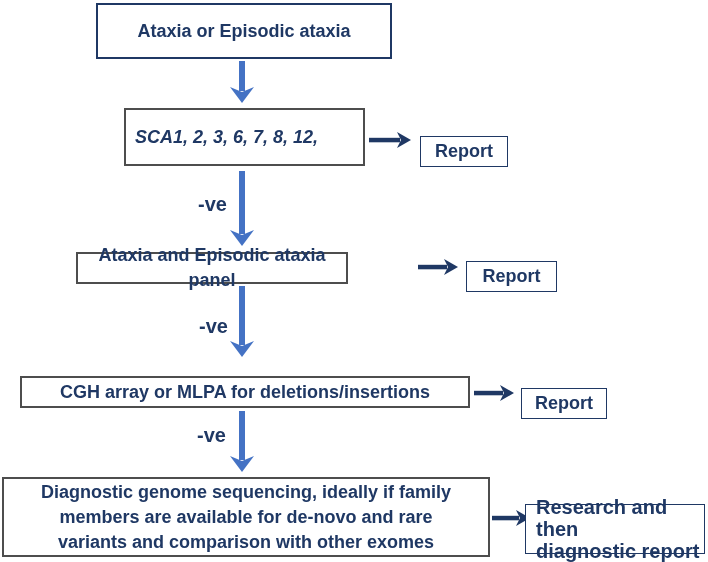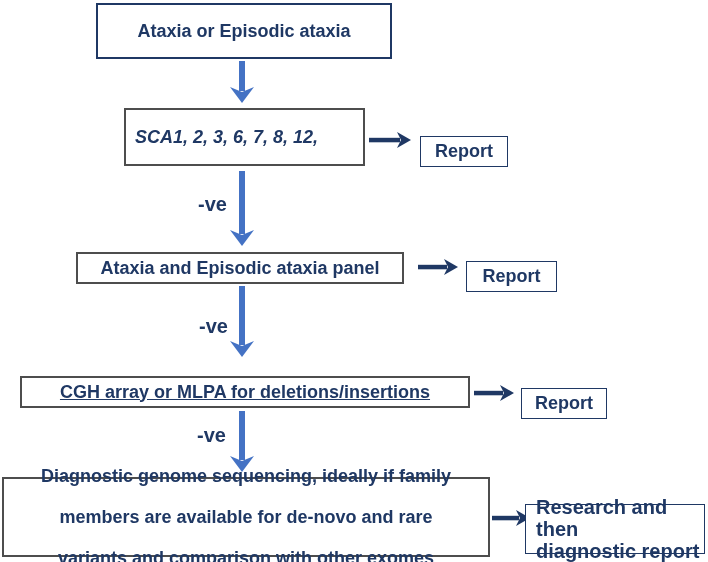--- a/index.html
+++ b/index.html
@@ -19,21 +19,21 @@
     background: #ffffff;
     display: flex;
     flex-direction: column;
     align-items: center;
     justify-content: center;
     text-align: center;
   }
   .border-navy { border: 2px solid #1F3864; }
   .border-navy-thin { border: 1.5px solid #1F3864; margin-top: 11px; }
   .border-gray { border: 2px solid #4D4D4D; }
-  .fs18 { font-size: 18px; line-height: 25px; gap: 16px; }
+  .fs18 { font-size: 18px; line-height: 25px; }
   .fs16 { font-size: 20px; line-height: 22px; }
   .left-text { align-items: flex-start; text-align: left; }
   .pre { white-space: pre; }
   .arrow { position: absolute; }
   .neg-label { position: absolute; font-size: 20px; line-height: 18px; color: #1F3864; }
   .v-fill { fill: #4472C4; }
   .h-fill { fill: #1F3864; }
 </style>
 </head>
 <body>
@@ -61,40 +61,40 @@
   <div class="box border-navy-thin fs18" style="left:420px; top:125px; width:88px; height:31px;">
     <span>Report</span>
   </div>
 
   <span class="neg-label" style="left:198px; top:195px;">-ve</span>
   <svg class="arrow" style="left:230px; top:171px;" width="24" height="75" viewBox="0 0 24 75">
     <rect class="v-fill" x="9" y="0" width="6" height="63"></rect>
     <polygon class="v-fill" points="0,59 12,64 24,59 12,75"></polygon>
   </svg>
 
-  <div class="box border-gray fs18" style="left:76px; top:252px; width:328px; height:32px;">
+  <div class="box border-gray fs18" style="left:76px; top:252px; width:272px; height:32px;">
     <span>Ataxia and Episodic ataxia panel</span>
   </div>
 
   <svg class="arrow" style="left:418px; top:258px;" width="40" height="18" viewBox="0 0 40 18">
     <rect class="h-fill" x="0" y="6.8" width="29" height="4.5"></rect>
     <polygon class="h-fill" points="26,1 40,9 26,17 30,9"></polygon>
   </svg>
 
   <div class="box border-navy-thin fs18" style="left:466px; top:250px; width:91px; height:31px;">
     <span>Report</span>
   </div>
 
   <span class="neg-label" style="left:199px; top:317px;">-ve</span>
   <svg class="arrow" style="left:230px; top:286px;" width="24" height="71" viewBox="0 0 24 71">
     <rect class="v-fill" x="9" y="0" width="6" height="59"></rect>
     <polygon class="v-fill" points="0,55 12,60 24,55 12,71"></polygon>
   </svg>
 
-  <div class="box border-gray fs18" style="left:20px; top:376px; width:450px; height:32px;text-decoration:underline;">
+  <div class="box border-gray fs18" style="left:20px; top:376px; width:450px; height:32px;">
     <span>CGH array or MLPA for deletions/insertions</span>
   </div>
 
   <svg class="arrow" style="left:474px; top:384px;" width="40" height="18" viewBox="0 0 40 18">
     <rect class="h-fill" x="0" y="6.8" width="29" height="4.5"></rect>
     <polygon class="h-fill" points="26,1 40,9 26,17 30,9"></polygon>
   </svg>
 
   <div class="box border-navy-thin fs18" style="left:521px; top:377px; width:86px; height:31px;">
     <span>Report</span>

